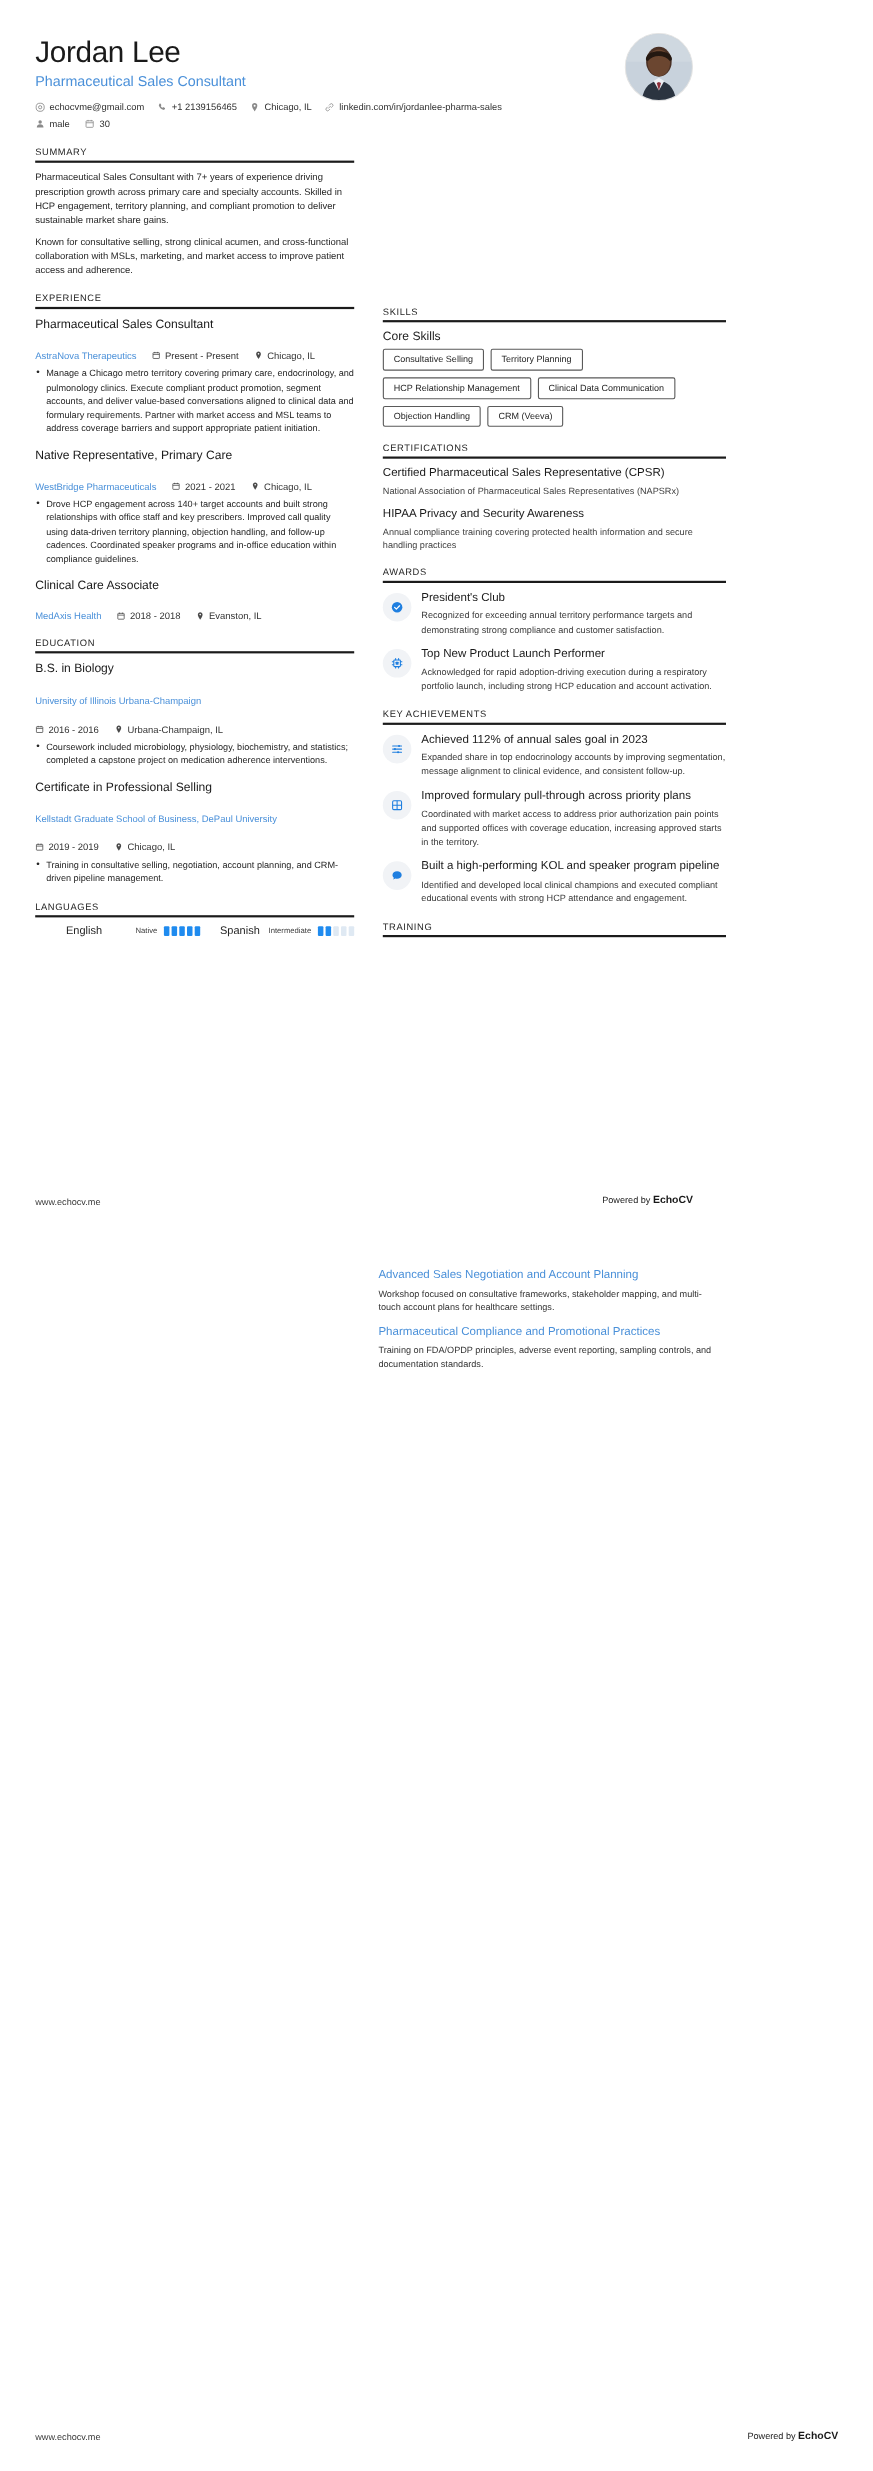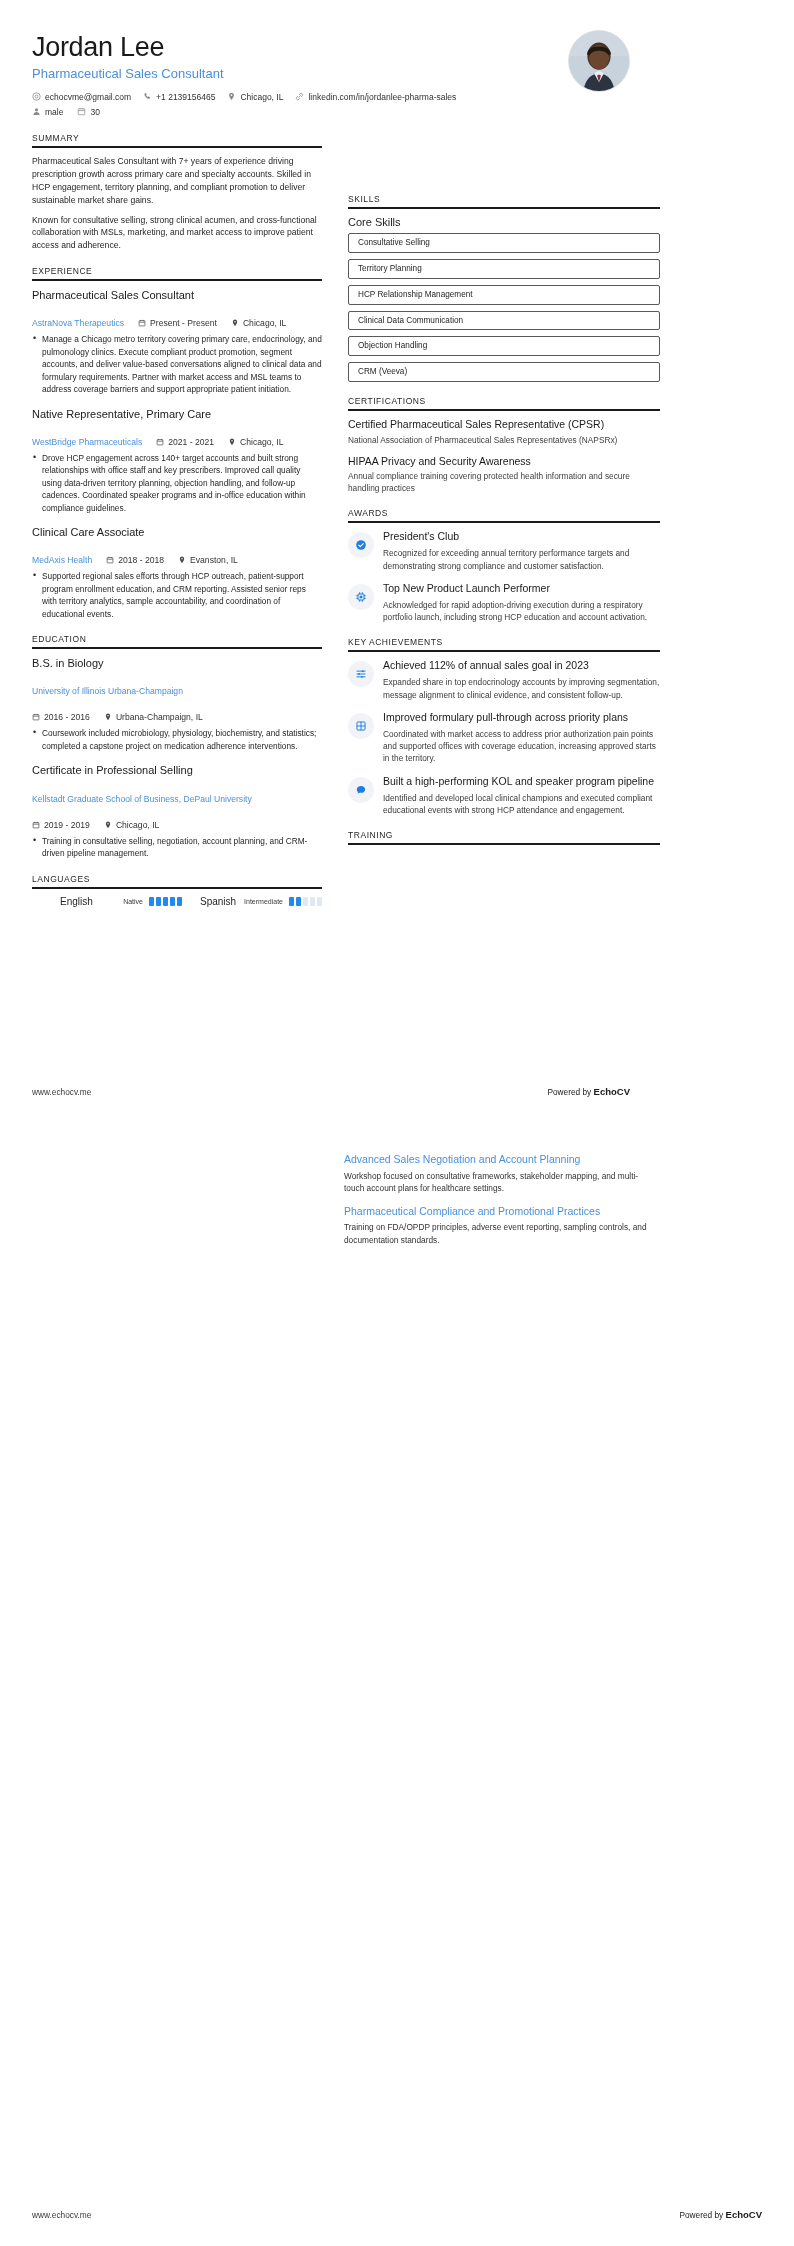--- a/index.html
+++ b/index.html
@@ -57,21 +57,21 @@
     display: flex;
     flex-wrap: wrap;
     align-items: center;
     gap: 4px 12px;
     margin-top: 9px;
     font-size: 8.5px;
     color: #303030;
   }
   .contact-item {
     display: inline-flex;
-    align-items: center;
+    align-items: flex-end;
     gap: 4px;
     white-space: nowrap;
   }
   .contact-item .ic { display:inline-flex; color:#8a8a8a; }
   .contact-row2 {
     display: flex;
     align-items: center;
     gap: 4px 14px;
     margin-top: 5px;
     font-size: 8.5px;
@@ -87,21 +87,21 @@
     background: #cfd8dc;
     position: relative;
   }
   .avatar svg { display:block; width:100%; height:100%; }
 
   
   .body {
     display: flex;
     gap: 26px;
     margin-top: 10px;
-    align-items: center;
+    align-items: flex-end;
   }
   .col-left { width: 290px; flex: 0 0 290px; }
   .col-right { width: 312px; flex: 0 0 312px; }
 
   .sec { margin-bottom: 14px; }
   .sec-title {
     font-size: 8.5px;
     letter-spacing: 0.55px;
     color: #262626;
     text-transform: uppercase;
@@ -162,21 +162,21 @@
   .lang-row { display:flex; align-items:center; gap: 0; margin-top: 2px; padding-left: 28px; }
   .lang-block { display:flex; align-items:center; flex: 1 1 0; }
   .lang-name { font-size: 10px; color:#1f1f1f; flex: 1 1 auto; }
   .lang-level { font-size: 7px; color:#3b3b3b; margin-right: 6px; white-space:nowrap; }
   .dots { display:inline-flex; gap: 2px; }
   .dots i { width:5px; height:9px; display:block; background:#1f8bef; border-radius:1px; }
   .dots i.off { background:#dfe9f3; }
 
   
   .sub-head { font-size: 11px; color:#1e1e1e; margin-bottom: 5px; }
-  .chips { display:flex; flex-wrap:wrap; gap: 6px; flex-direction: column; }
+  .chips { display:flex; flex-wrap:wrap; gap: 6px; }
   .chip {
     border: 1px solid #5a5a5a;
     border-radius: 2px;
     padding: 4px 9px;
     font-size: 8.2px;
     color: #1f1f1f;
     line-height: 1.2;
     background: #fff;
   }
 
@@ -391,23 +391,20 @@
               <span class="meta-chip">
                 <span class="ic">
                   <svg width="8" height="8" viewBox="0 0 16 16" fill="currentColor">
                       <path d="M8 1.2c-2.4 0-4.3 1.9-4.3 4.3 0 3.2 4.3 9 4.3 9s4.3-5.8 4.3-9C12.3 3.1 10.4 1.2 8 1.2z"></path>
                       <circle cx="8" cy="5.4" r="1.5" fill="#fff"></circle>
                     </svg>
                 </span>
                 <span>Evanston, IL</span>
               </span>
             </div>
-            <ul class="bullets">
-              <li>Supported regional sales efforts through HCP outreach, patient-support program enrollment education, and CRM reporting. Assisted senior reps with territory analytics, sample accountability, and coordination of educational events.</li>
-            </ul>
           </div>
         </div>
 
         <div class="sec">
           <div class="sec-title">EDUCATION</div>
           <div class="sec-rule"></div>
 
           <div class="entry">
             <div class="entry-title">B.S. in Biology</div>
             <div class="entry-meta">

